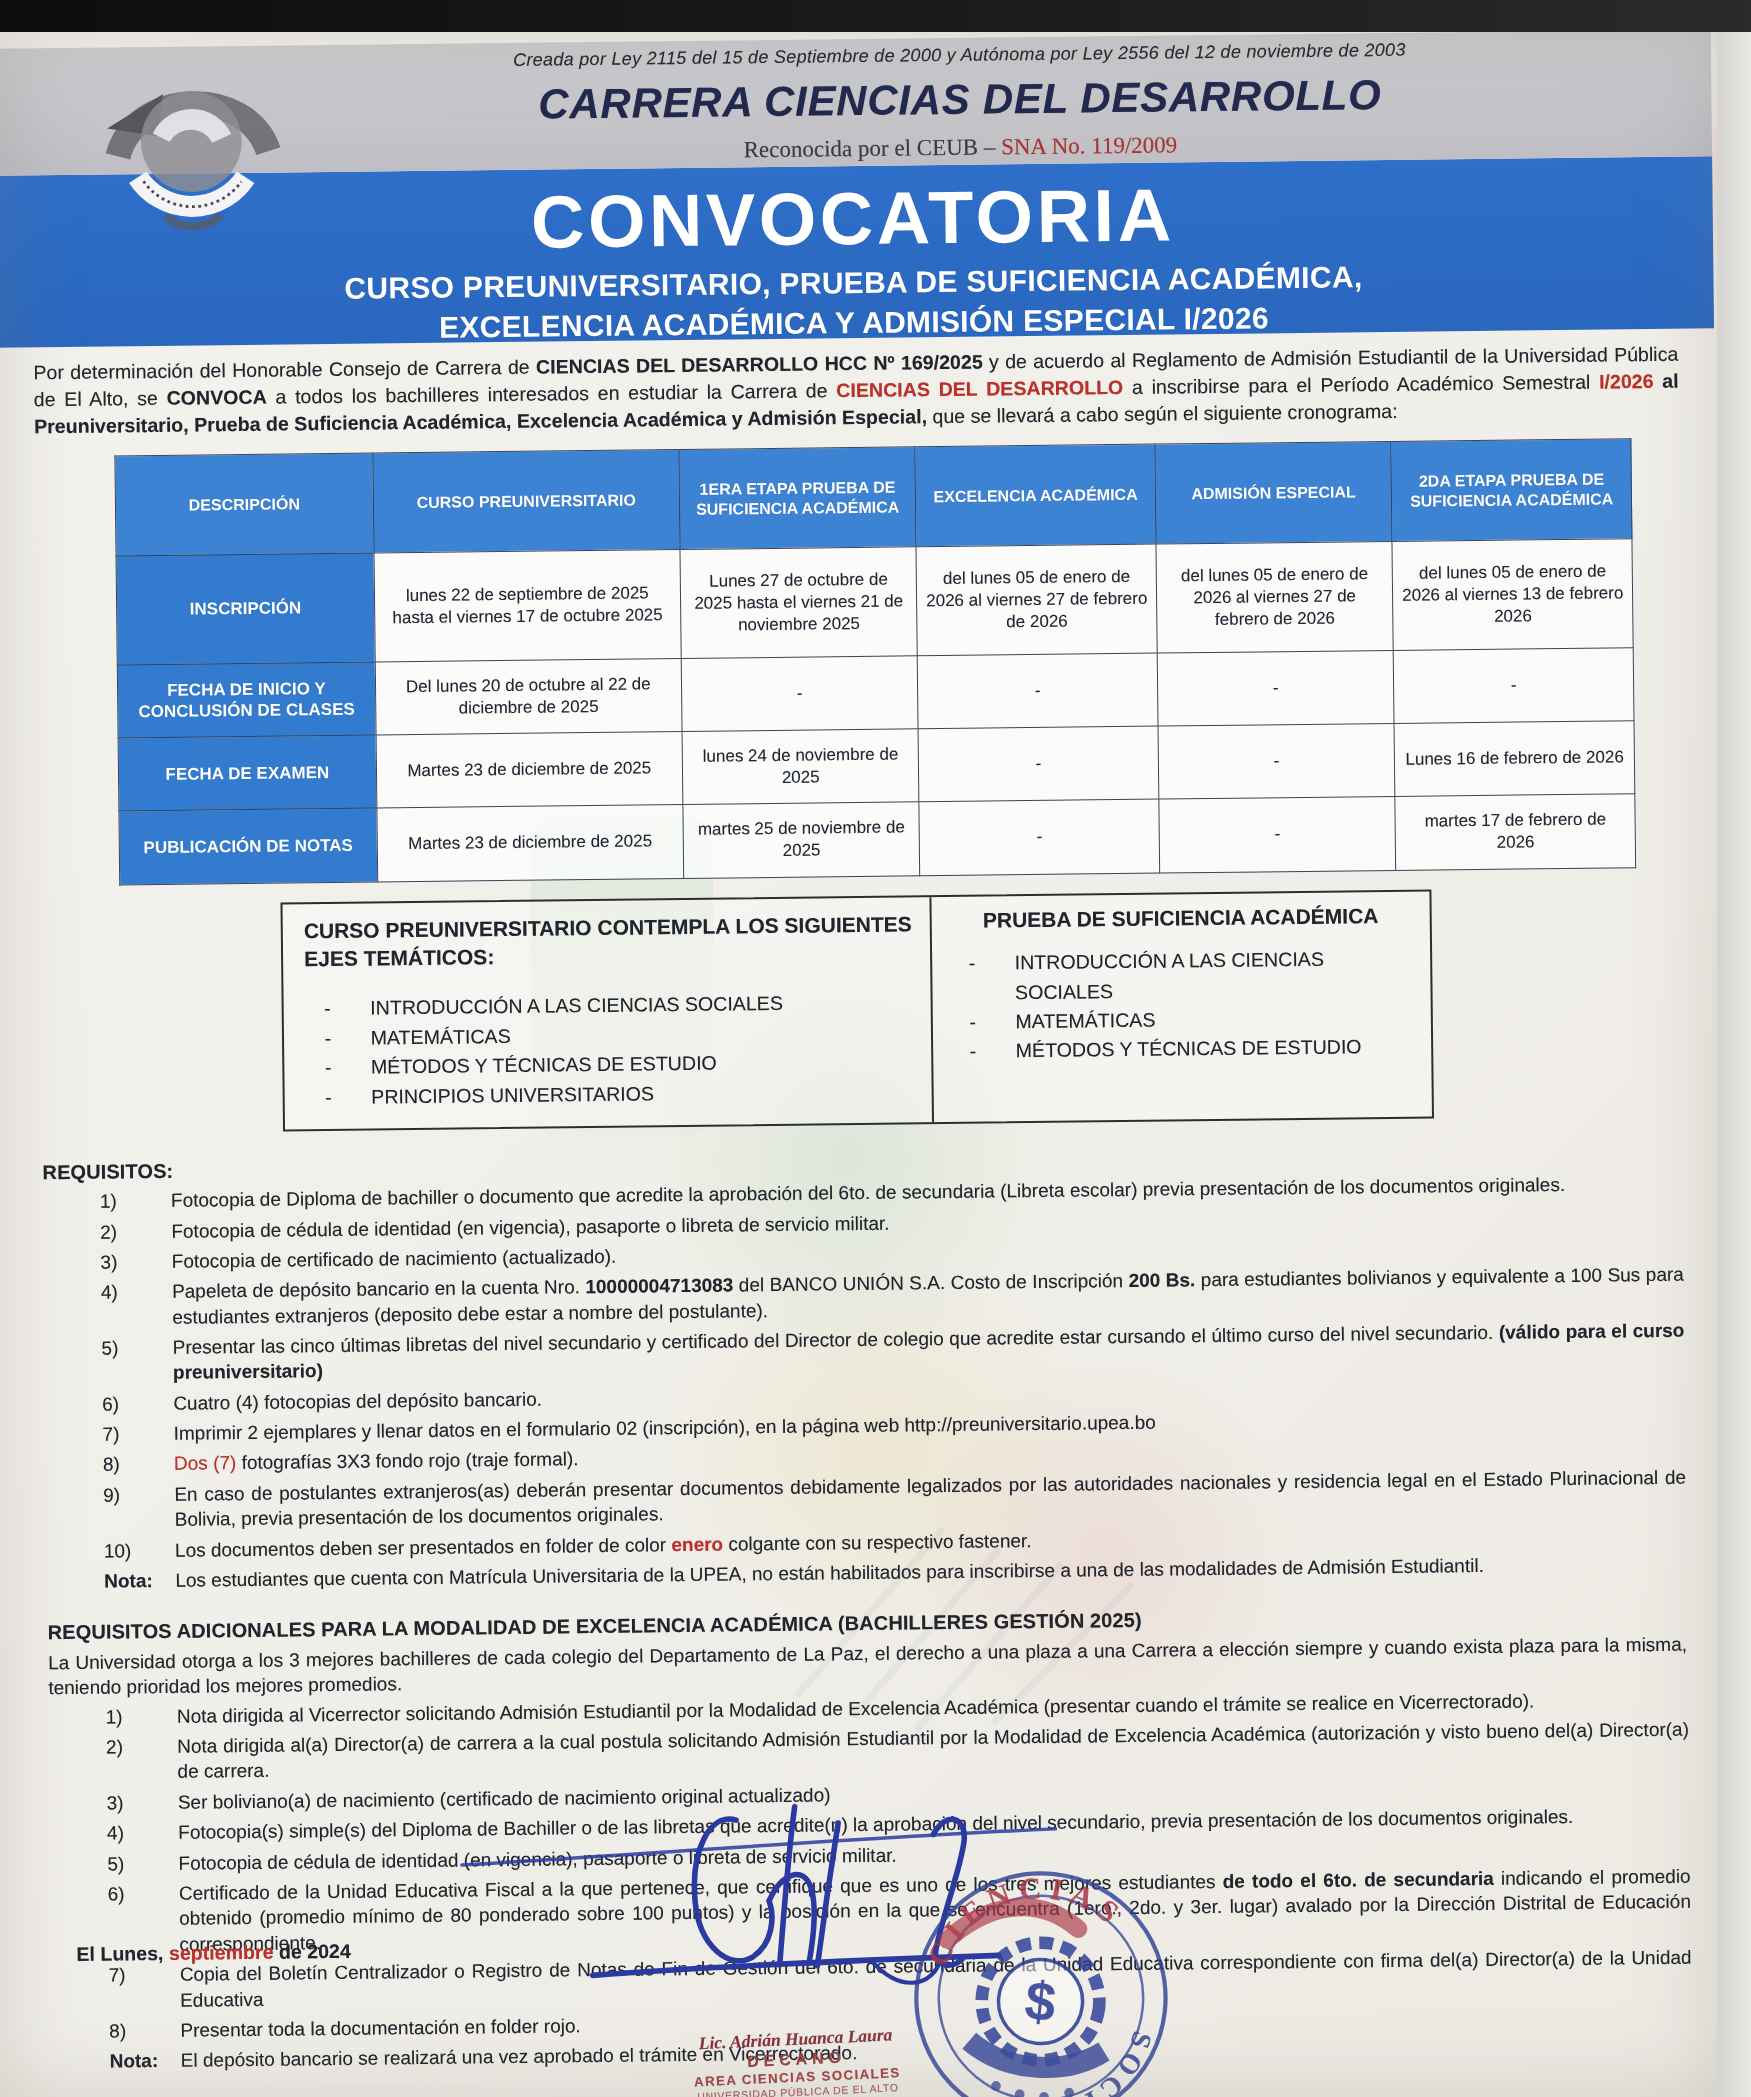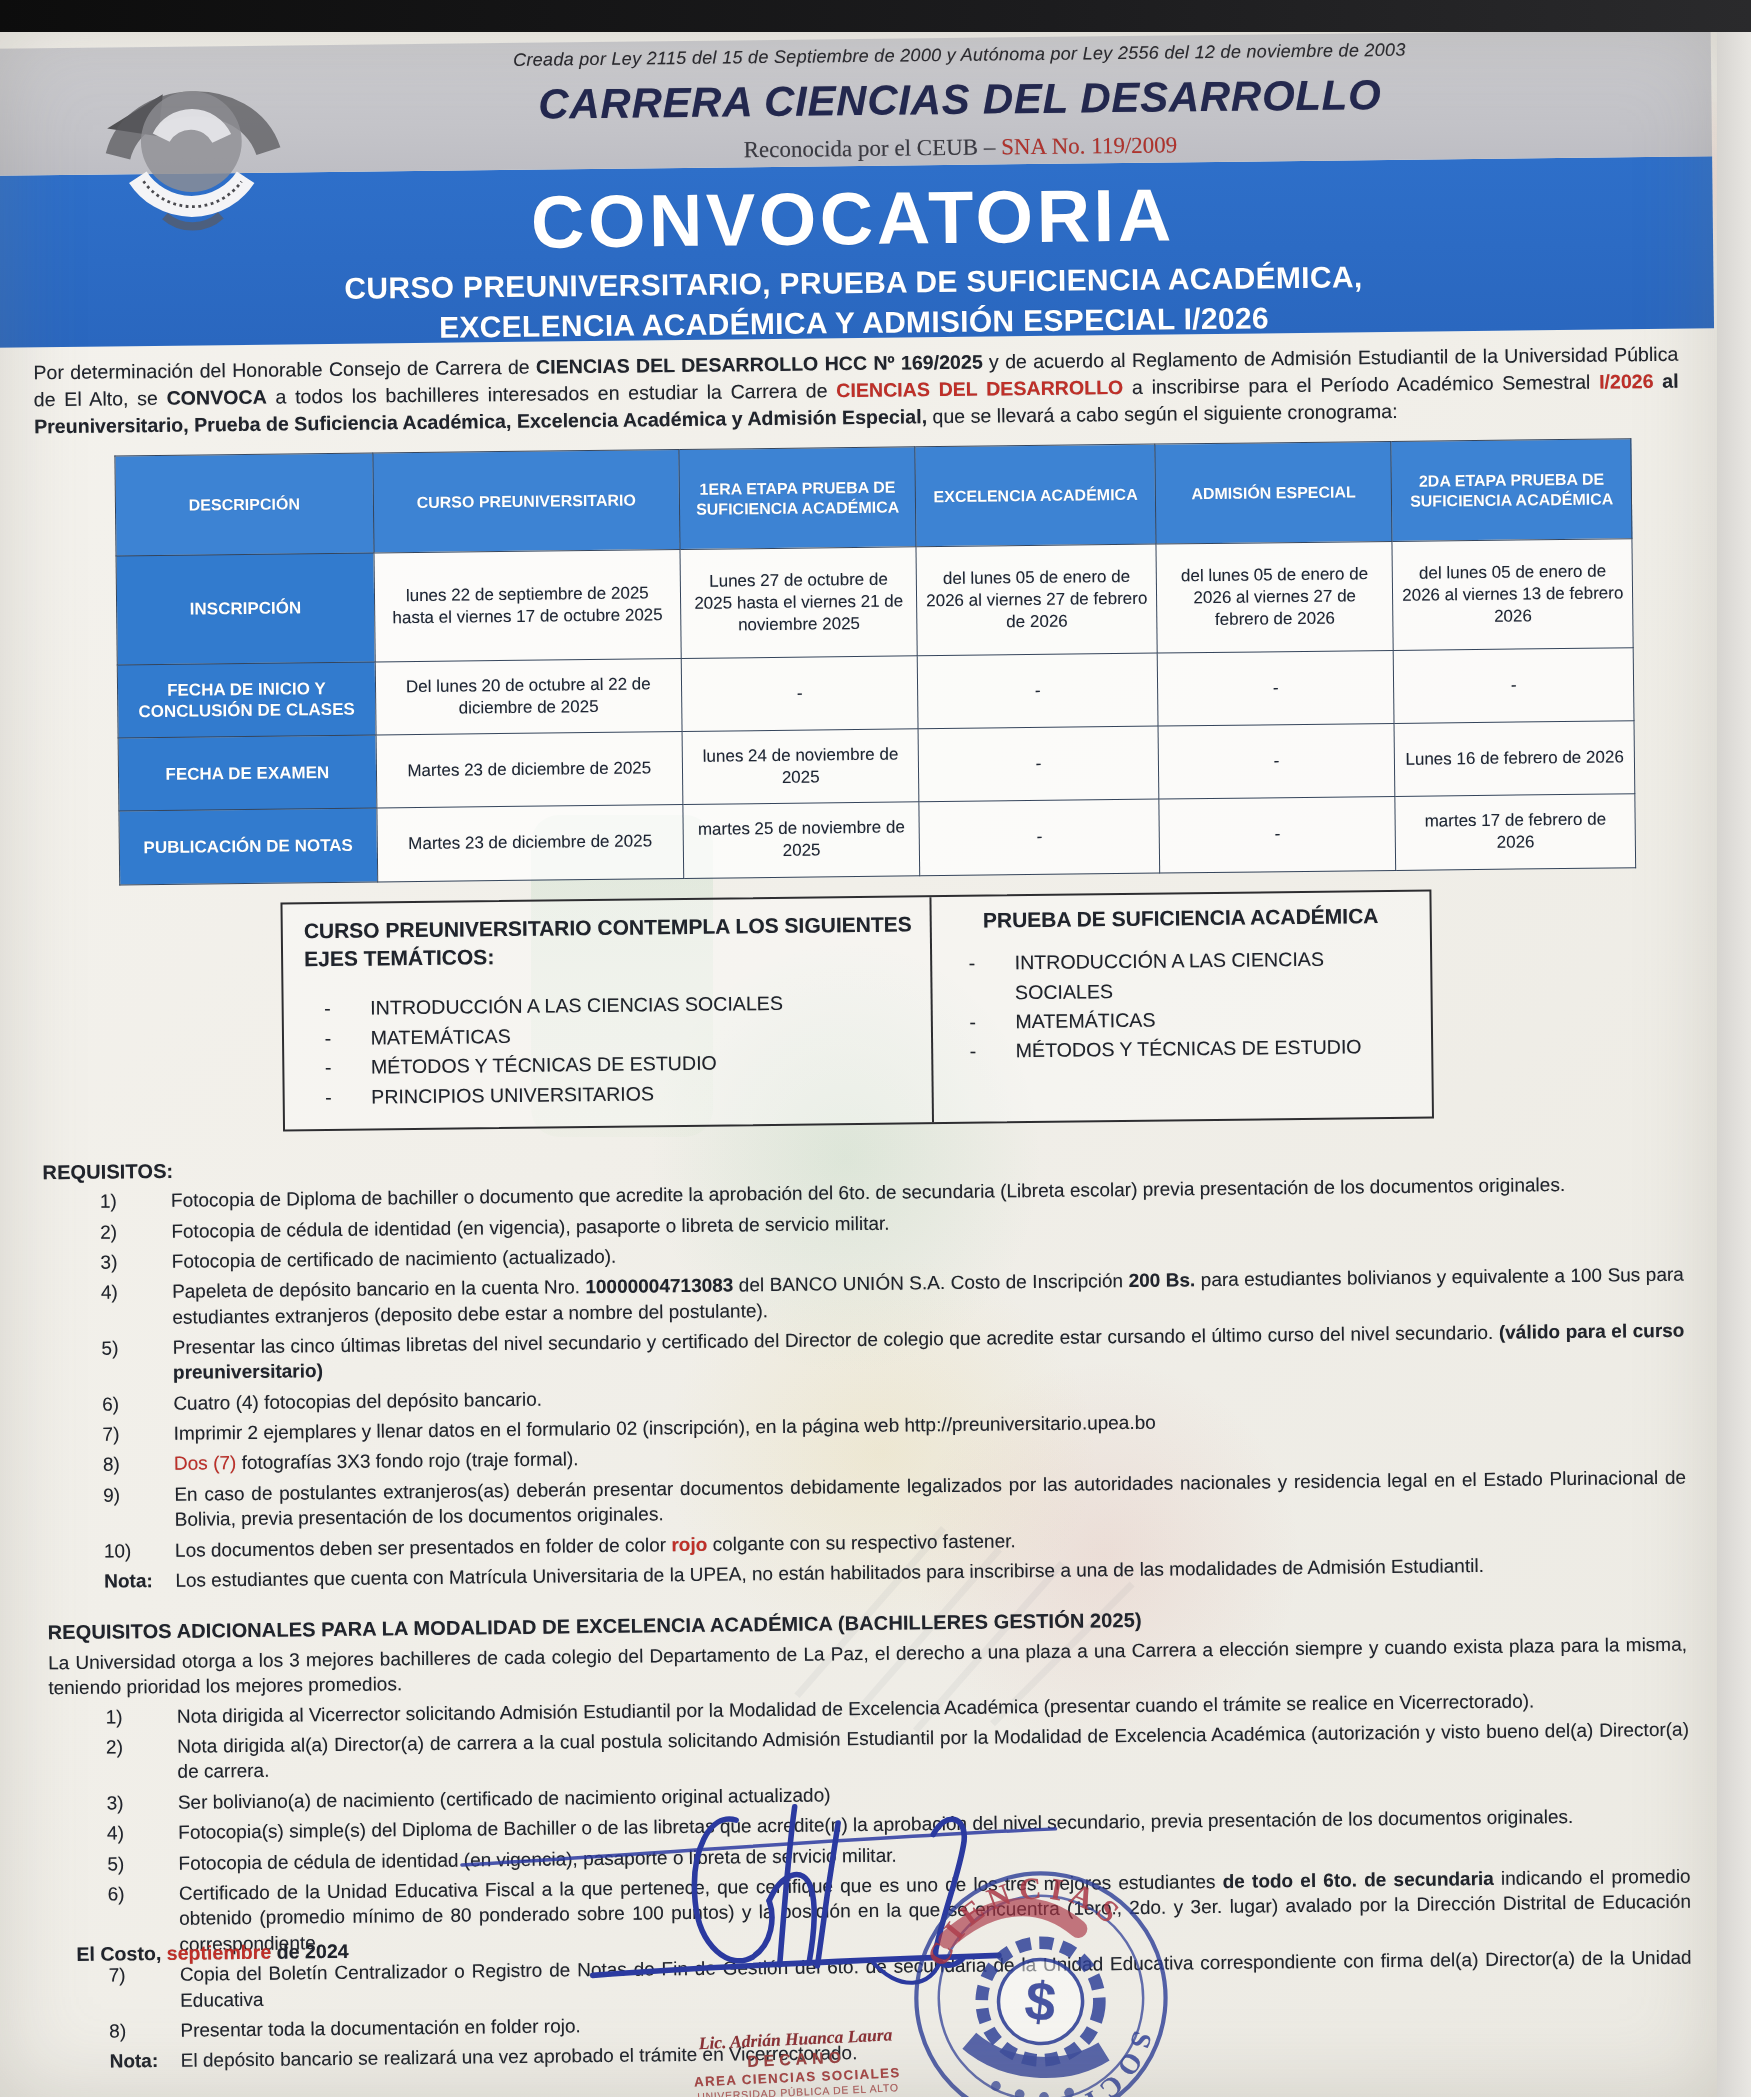--- a/index.html
+++ b/index.html
@@ -243,21 +243,21 @@
         <div class="req-item">
           <span class="req-num">8)</span>
           <span><span class="red">Dos (7)</span><span> fotografías 3X3 fondo rojo (traje formal).</span></span>
         </div>
         <div class="req-item">
           <span class="req-num">9)</span>
           <span><span>En caso de postulantes extranjeros(as) deberán presentar documentos debidamente legalizados por las autoridades nacionales y residencia legal en el Estado Plurinacional de Bolivia, previa presentación de los documentos originales.</span></span>
         </div>
         <div class="req-item">
           <span class="req-num">10)</span>
-          <span><span>Los documentos deben ser presentados en folder de color </span><span class="b red">rojo</span><span> colgante con su respectivo fastener.</span></span>
+          <span><span>Los documentos deben ser presentados en folder de color </span><span class="b red">enero</span><span> colgante con su respectivo fastener.</span></span>
         </div>
         <div class="req-item">
           <span class="req-num nota">Nota:</span>
           <span><span>Los estudiantes que cuenta con Matrícula Universitaria de la UPEA, no están habilitados para inscribirse a una de las modalidades de Admisión Estudiantil.</span></span>
         </div>
       </div>
 
     <div class="sec-head">REQUISITOS ADICIONALES PARA LA MODALIDAD DE EXCELENCIA ACADÉMICA (BACHILLERES GESTIÓN 2025)</div>
     <div class="sec-intro">La Universidad otorga a los 3 mejores bachilleres de cada colegio del Departamento de La Paz, el derecho a una plaza a una Carrera a elección siempre y cuando exista plaza para la misma, teniendo prioridad los mejores promedios.</div>
     <div class="num-list">
@@ -295,21 +295,21 @@
         </div>
         <div class="req-item">
           <span class="req-num nota">Nota:</span>
           <span><span>El depósito bancario se realizará una vez aprobado el trámite en Vicerrectorado.</span></span>
         </div>
       </div>
 
     <div class="sec-head">PRESENTACIÓN DE DOCUMENTOS</div>
 
     <div class="sig-cluster">
-      <div class="date-line"><span>El Costo, </span><span class="red">septiembre</span><span> de 2024</span></div>
+      <div class="date-line"><span>El Lunes, </span><span class="red">septiembre</span><span> de 2024</span></div>
 
       <svg class="ink-line" viewBox="0 0 860 70">
         <path d="M5 52 C 260 40, 600 18, 855 10" stroke="#2b3aa0" stroke-width="5" fill="none" opacity=".85" stroke-linecap="round"></path>
       </svg>
 
       <svg class="sig-svg" viewBox="0 0 640 360">
         <g stroke="#2b3aa0" stroke-width="8" fill="none" stroke-linecap="round">
           <path d="M30 272 C 190 262, 430 254, 612 250"></path>
           <path d="M238 52 C 200 40, 172 96, 178 168 C 183 232, 226 268, 260 248 C 288 230, 292 192, 284 168"></path>
           <path d="M322 34 C 312 100, 304 196, 298 260"></path>

